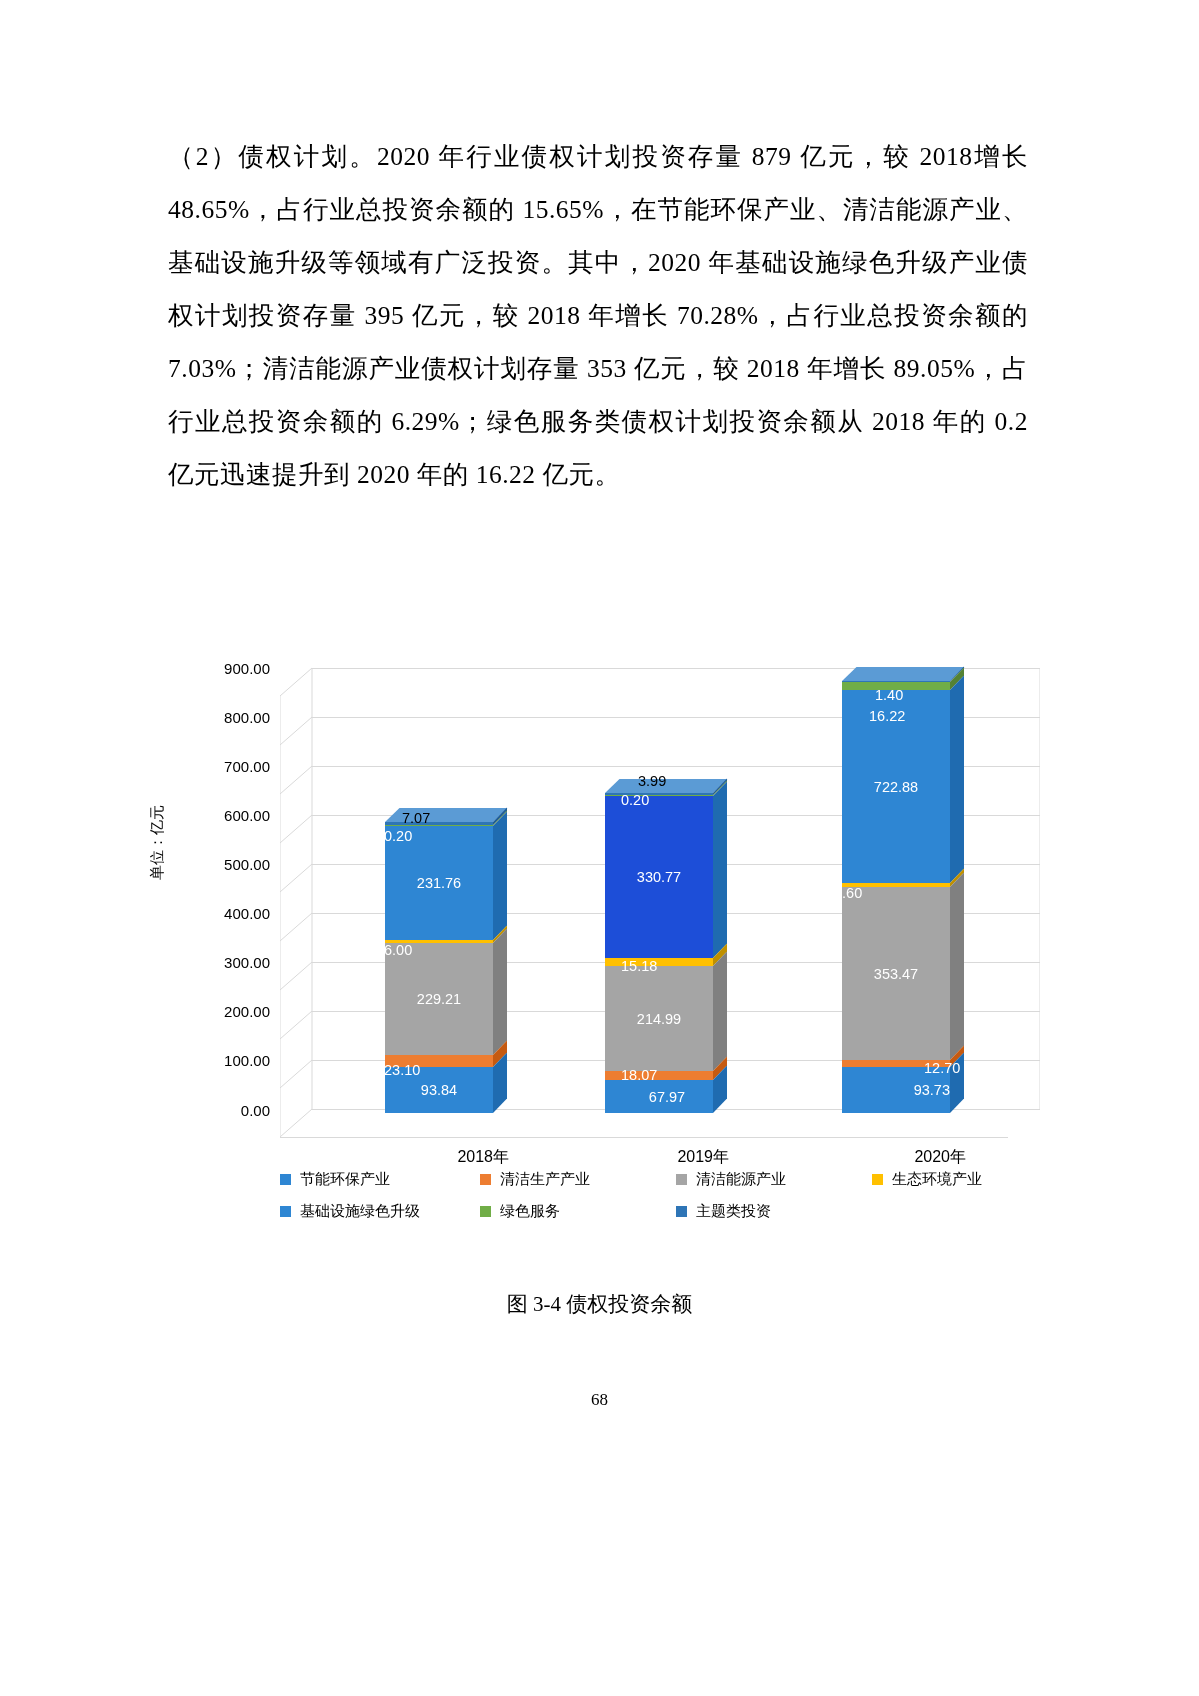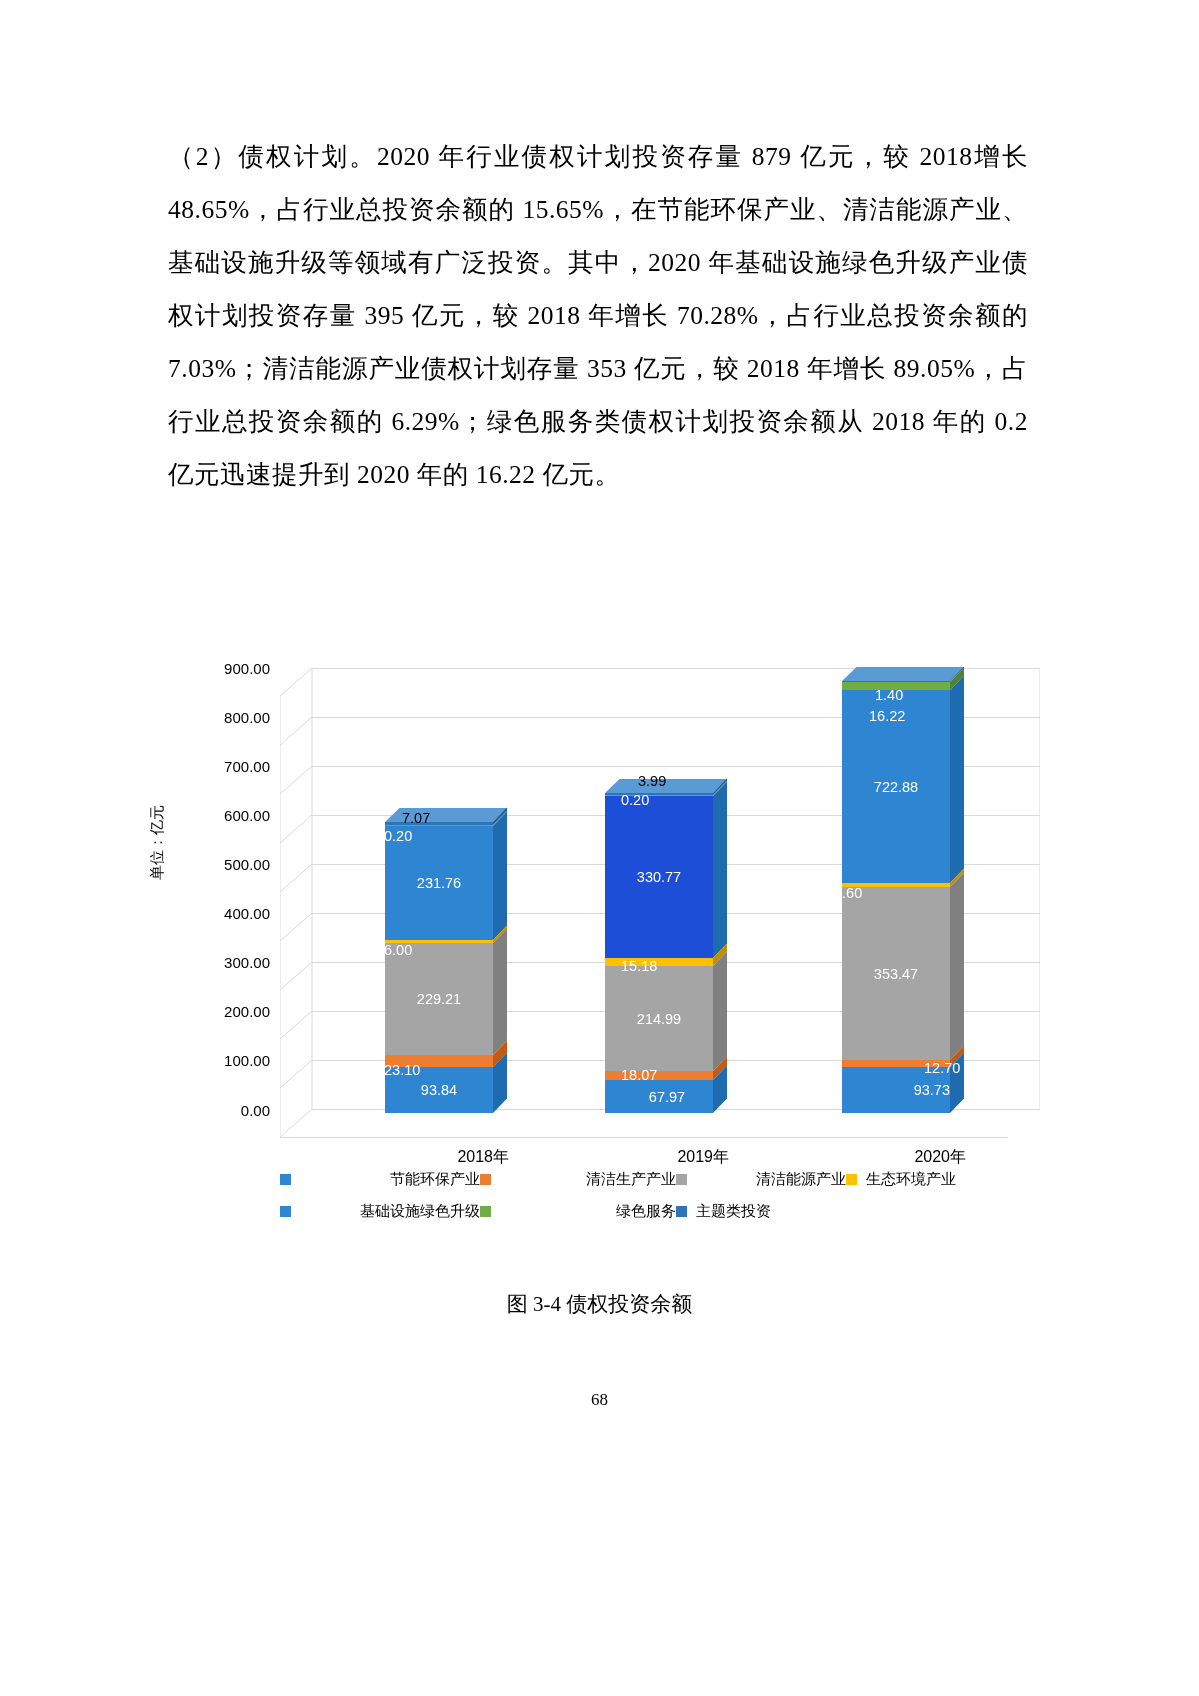--- a/index.html
+++ b/index.html
@@ -124,21 +124,20 @@
   .legend-row{
     display:flex;
     margin-bottom:13px;
   }
   .legend-item{
     display:flex;
     align-items:center;
     font-size:15px;
     font-family:Liberation Sans, sans-serif;
     color:#000;
-    justify-content:space-between;
   }
   .swatch{
     width:11px;height:11px;
     margin-right:9px;
     display:inline-block;
   }
   .figcaption{
     position:absolute;
     left:0;top:1290px;
     width:1199px;
@@ -316,21 +315,21 @@
     <div class="legend">
       <div class="legend-row">
         <div class="legend-item" style="width:200px;">
           <span class="swatch" style="background:#2E86D3;"></span>
           <span>节能环保产业</span>
         </div>
         <div class="legend-item" style="width:196px;">
           <span class="swatch" style="background:#ED7D31;"></span>
           <span>清洁生产产业</span>
         </div>
-        <div class="legend-item" style="width:170px;gap:8px;">
+        <div class="legend-item" style="width:196px;">
           <span class="swatch" style="background:#A5A5A5;"></span>
           <span>清洁能源产业</span>
         </div>
         <div class="legend-item">
           <span class="swatch" style="background:#FFC000;"></span>
           <span>生态环境产业</span>
         </div>
       </div>
       <div class="legend-row">
         <div class="legend-item" style="width:200px;">

